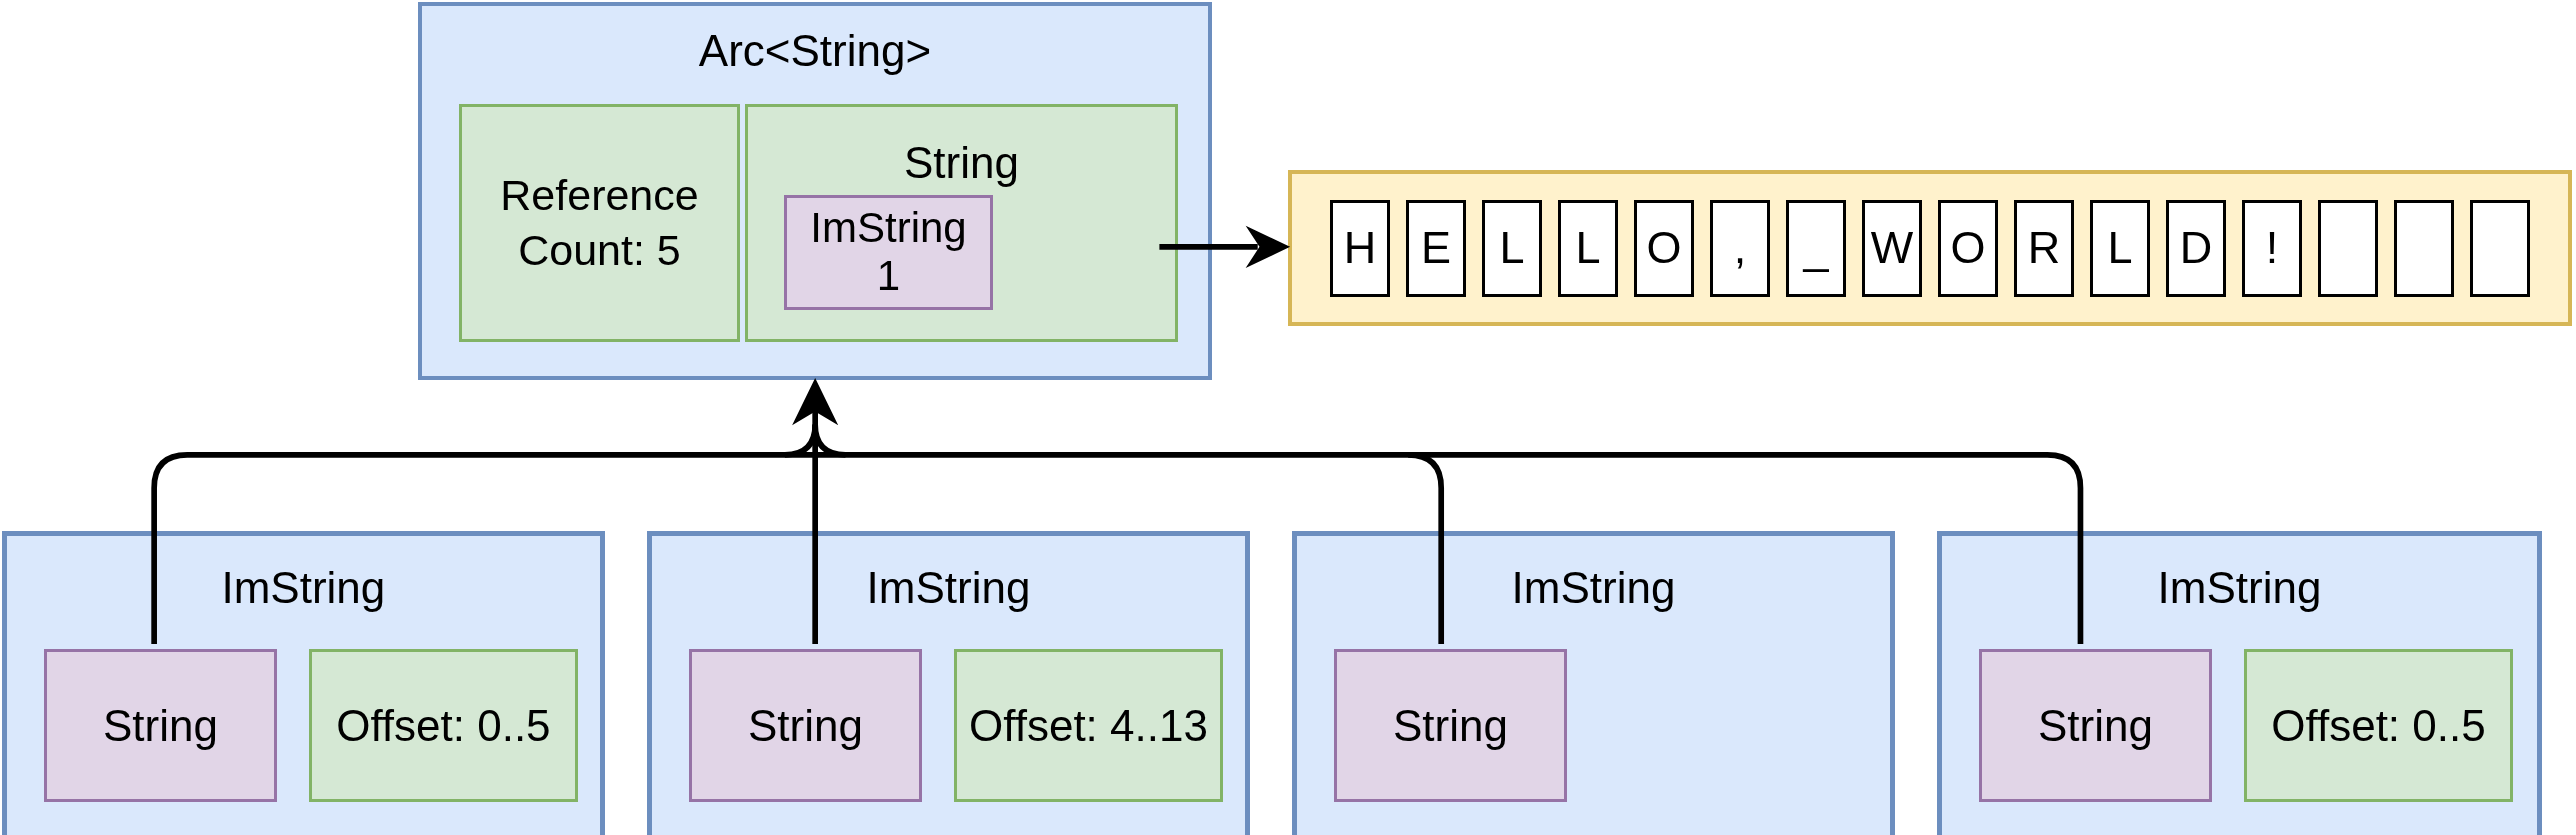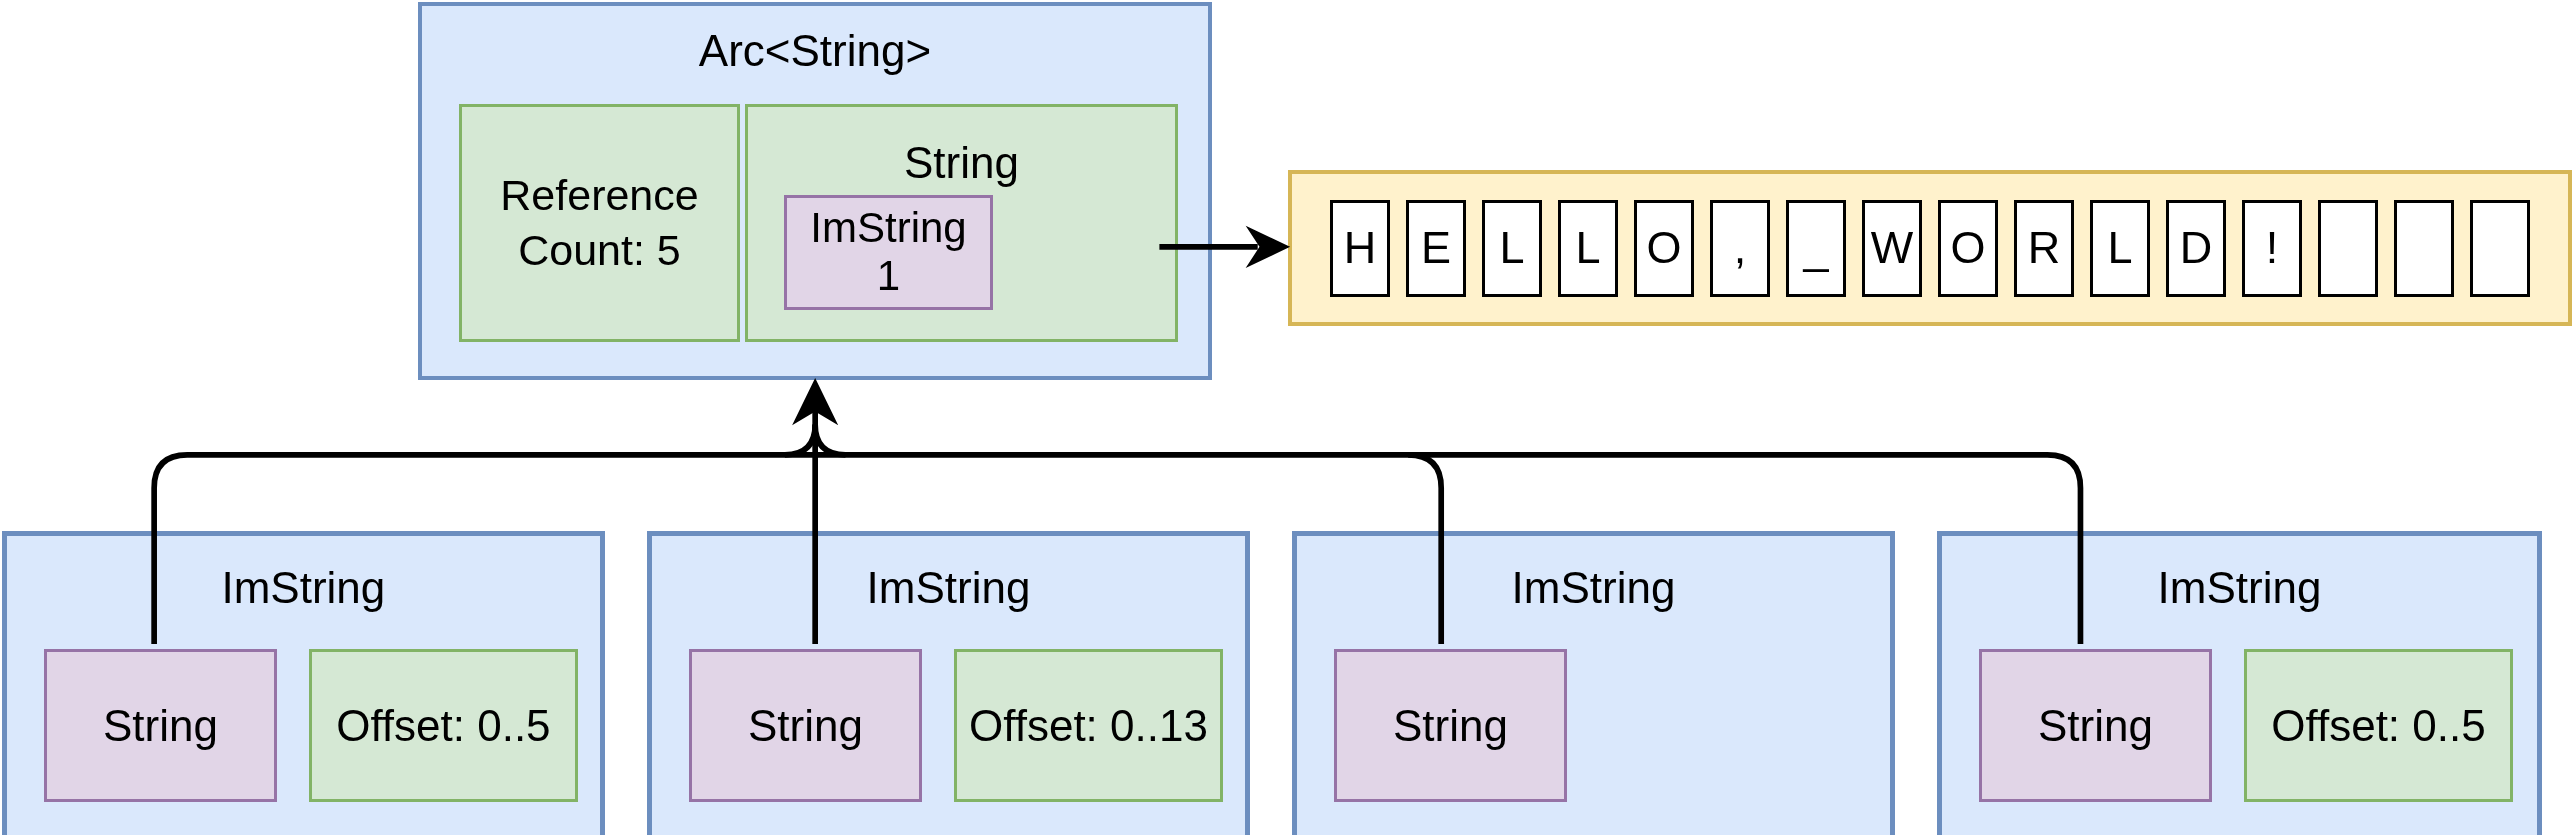--- a/index.html
+++ b/index.html
@@ -96,21 +96,21 @@
       <span>Offset: 0..5</span>
     </div>
   </div>
 
   <div class="box blue im-box" style="left:647px;">
     <div class="title-abs">ImString</div>
     <div class="box purple im-string flex-center">
       <span>String</span>
     </div>
     <div class="box green im-offset flex-center">
-      <span>Offset: 0..13</span>
+      <span>Offset: 4..13</span>
     </div>
   </div>
 
   <div class="box blue im-box" style="left:1292px;">
     <div class="title-abs">ImString</div>
     <div class="box purple im-string flex-center">
       <span>String</span>
     </div>
   </div>
 

